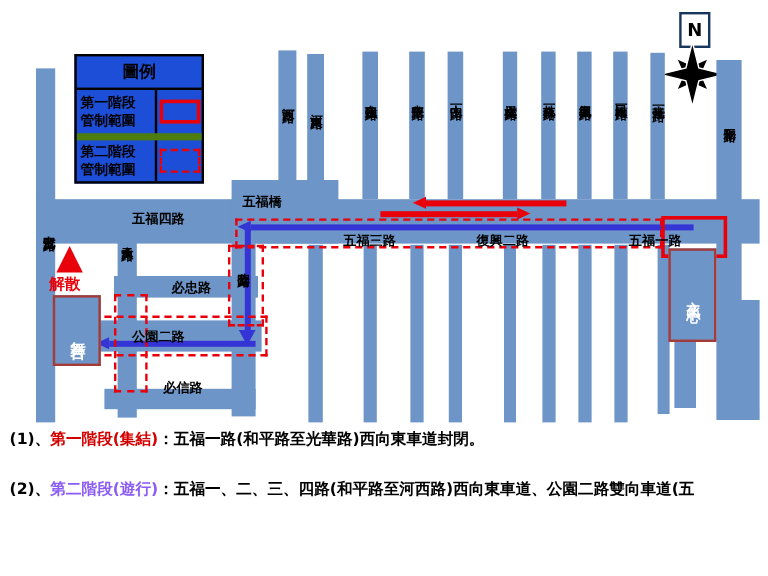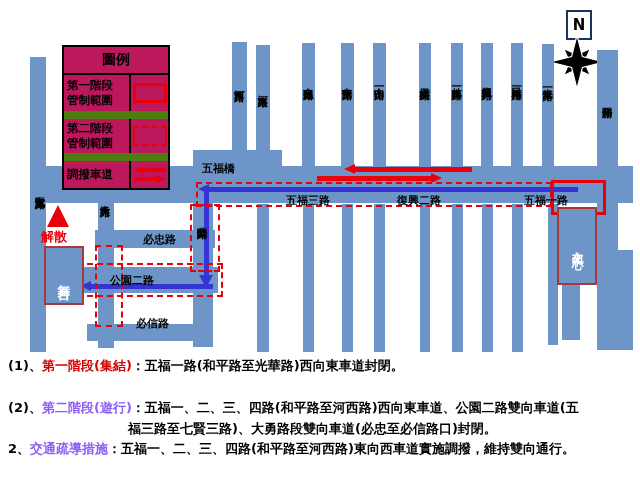--- a/index.html
+++ b/index.html
@@ -9,24 +9,24 @@
   .road{position:absolute;background:#6E95C7;}
   .vroad{position:absolute;background:#6E95C7;display:flex;justify-content:center;}
   .vlabel{writing-mode:vertical-rl;text-orientation:upright;font-size:10.5px;font-weight:bold;
           line-height:1;letter-spacing:1px;color:#000;}
   .vtext{position:absolute;writing-mode:vertical-rl;text-orientation:upright;font-weight:bold;
          font-size:10.5px;line-height:1;letter-spacing:1px;color:#000;}
   .hlabel{position:absolute;font-size:11px;font-weight:bold;white-space:nowrap;color:#000;}
   
   #title{position:absolute;left:28px;top:4px;font-size:27px;font-weight:bold;white-space:nowrap;}
   
-  #legend{position:absolute;left:62px;top:45px;width:104px;border:2px solid #000;background:#be185d;}
+  #legend{position:absolute;left:62px;top:45px;width:104px;border:2px solid #000;background:#1d4ed8;}
   .lg-header{height:26px;border-bottom:2px solid #000;display:flex;align-items:center;
              justify-content:center;font-size:14px;font-weight:bold;}
-  .lg-row{display:flex;border-bottom:8px solid #4d7c0f;}
+  .lg-row{display:flex;border-bottom:6px solid #4d7c0f;}
   .lg-row:last-child{border-bottom:none;}
   .lg-label{width:62px;border-right:2px solid #000;display:flex;flex-direction:column;
             justify-content:center;padding:2px 0 2px 3px;font-size:11.5px;font-weight:bold;line-height:1.3;}
   .lg-sym{flex:1;display:flex;align-items:center;justify-content:center;flex-direction:column;}
   .sym-solid{width:28px;height:14px;border:3px solid #E8000B;}
   .sym-dash{width:30px;height:16px;border:2.5px dashed #E8000B;}
   
   .harrow{position:absolute;display:flex;align-items:center;}
   .red-bar{background:#E8000B;height:5px;}
   .blue-bar{background:#3535D6;height:5px;}
@@ -192,39 +192,20 @@
     </div>
     <div class="lg-row" style="height:34px">
       <div class="lg-label">
         <span>第二階段</span>
         <span>管制範圍</span>
       </div>
       <div class="lg-sym">
           <div class="sym-dash"></div>
         </div>
     </div>
-    <div class="lg-row" style="height:27px">
-      <div class="lg-label" style="justify-content:center">
-        <span>調撥車道</span>
-      </div>
-      <div class="lg-sym">
-        <div style="display:flex;align-items:center;margin-bottom:1px">
-          <div class="tri-l" style="border-top-width:4.5px;border-bottom-width:4.5px;border-right-width:9px"></div>
-          <div class="red-bar" style="width:22px;height:4px"></div>
-        </div>
-        <div style="display:flex;align-items:center">
-          <div class="red-bar" style="width:22px;height:4px"></div>
-          <div class="tri-r" style="border-top-width:4.5px;border-bottom-width:4.5px;border-left-width:9px"></div>
-        </div>
-      </div>
-    </div>
   </div>
 
   <div class="note" style="left:8px;top:357px">
     <span>(1)、</span><span class="red-t">第一階段(集結)</span><span>：五福一路(和平路至光華路)西向東車道封閉。</span></div>
   <div class="note" style="left:8px;top:399px">
     <span>(2)、</span><span class="blue-t">第二階段(遊行)</span><span>：五福一、二、三、四路(和平路至河西路)西向東車道、公園二路雙向車道(五</span></div>
-  <div class="note" style="left:128px;top:420px">
-    <span>福三路至七賢三路)、大勇路段雙向車道(必忠至必信路口)封閉。</span></div>
-  <div class="note" style="left:8px;top:440px">
-    <span>2、</span><span class="blue-t">交通疏導措施</span><span>：五福一、二、三、四路(和平路至河西路)東向西車道實施調撥，維持雙向通行。</span></div>
 
 </div>
 
 </body></html>

